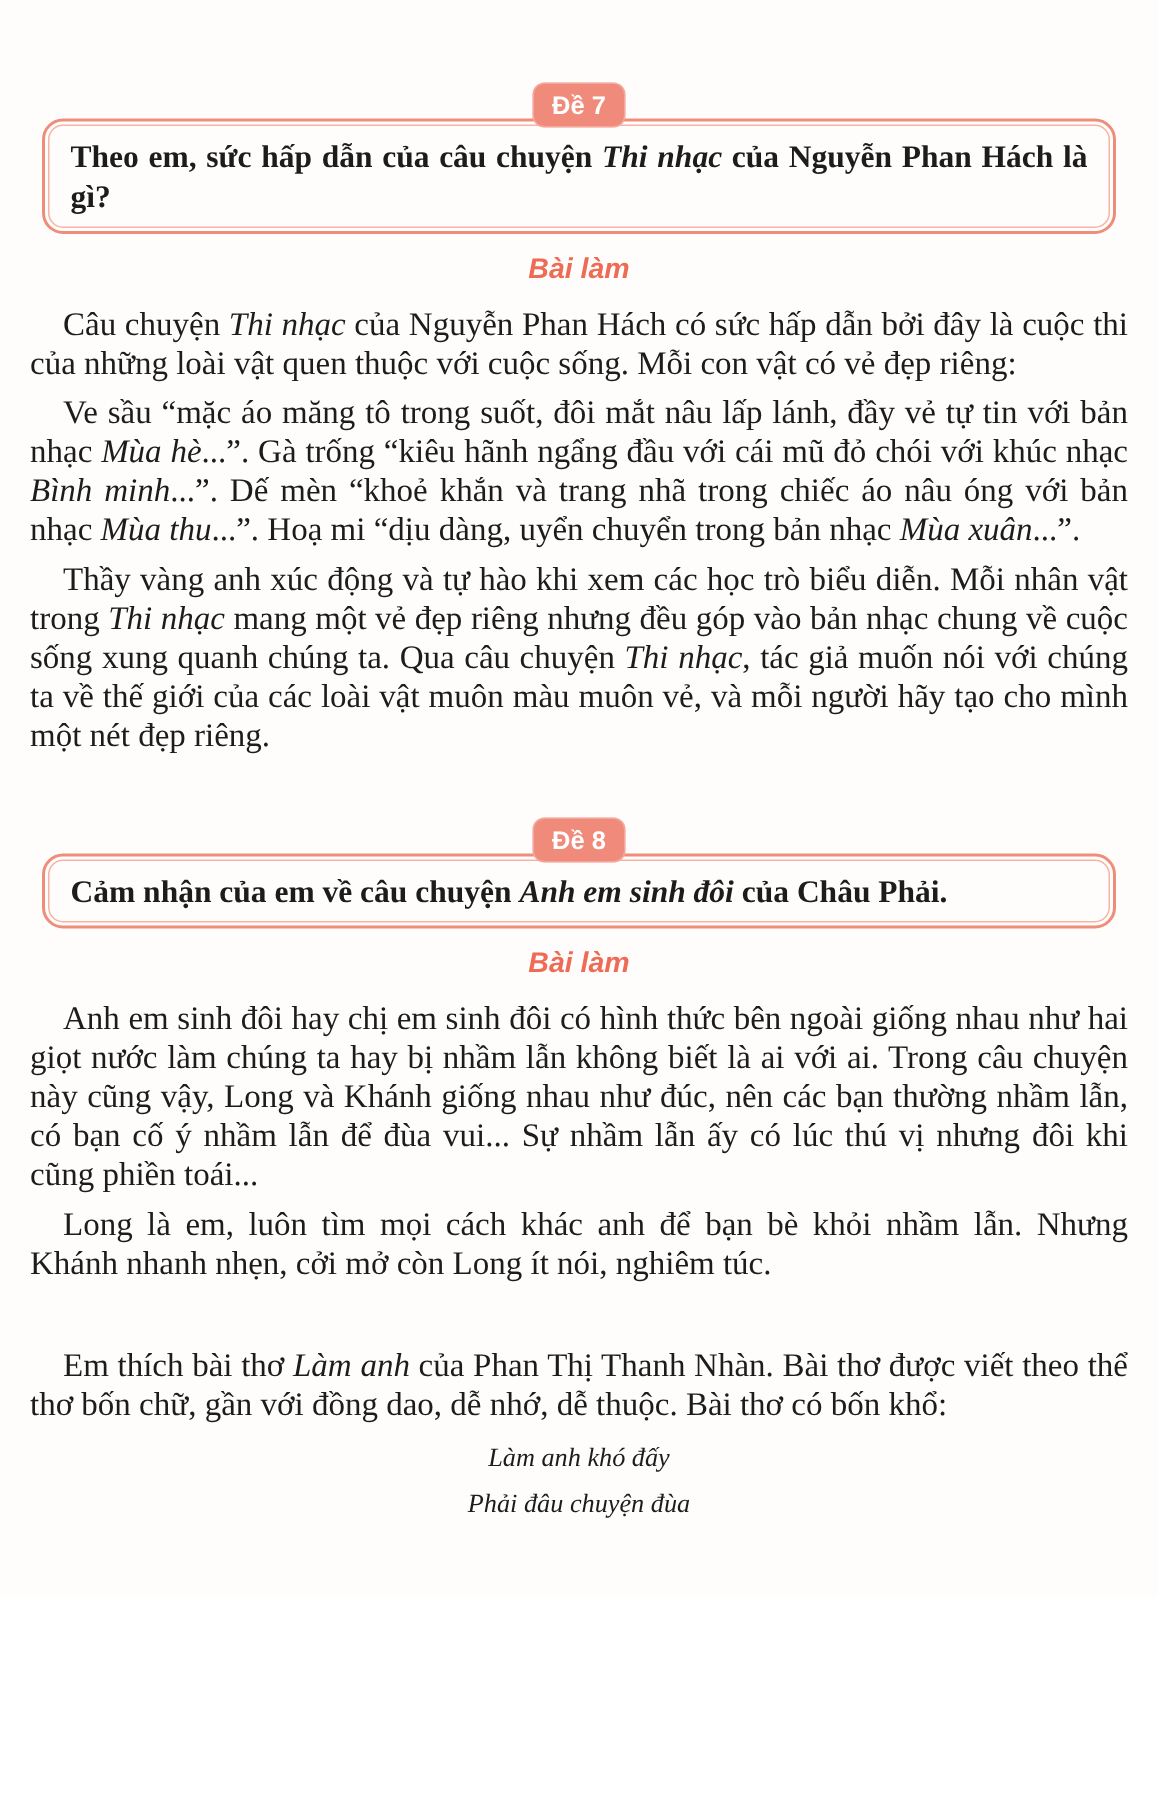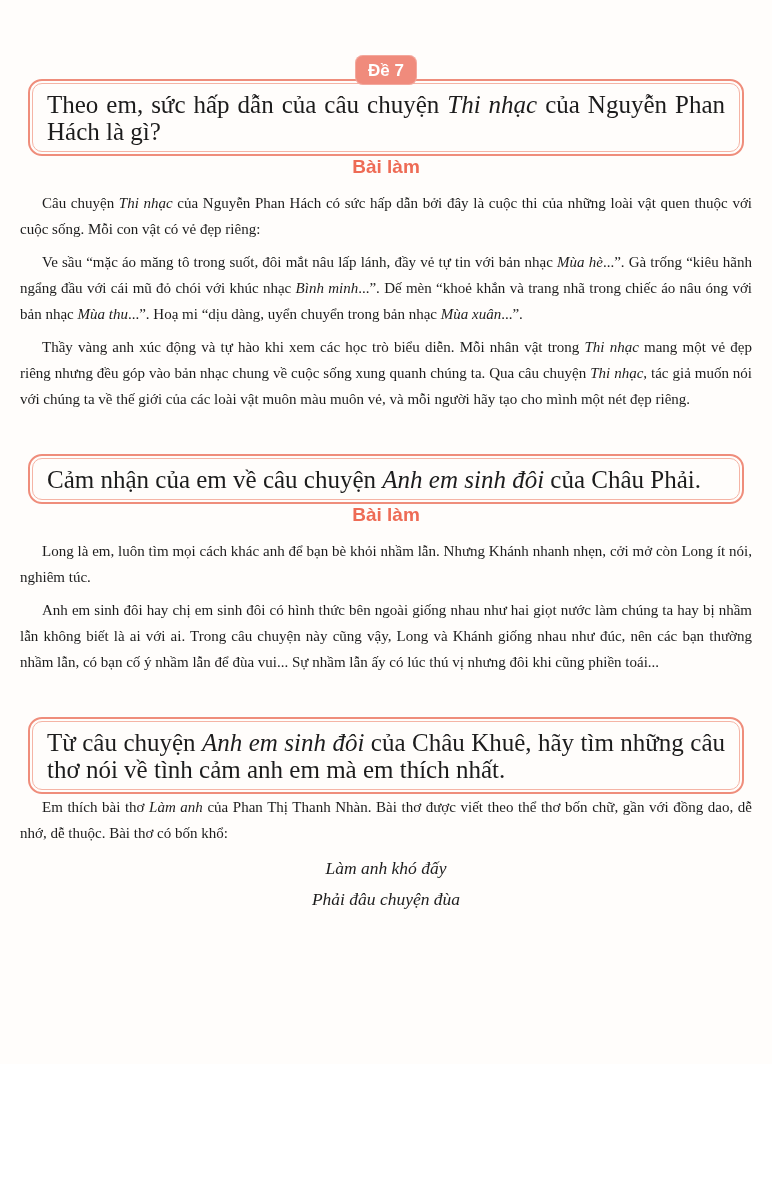--- a/index.html
+++ b/index.html
@@ -39,37 +39,38 @@
     border:2px solid var(--box_border);
     border-radius:14px;
     padding:2px;
     background:#fffdfb;
     position:relative;z-index:1;
   }
   .qbox-inner{
     border:1px solid var(--box_border_inner);
     border-radius:10px;
     padding:7px 14px 6px;
-    font-weight:normal;
-    font-size:25px;line-height:27px;
+    font-weight:bold;
+    font-size:21px;line-height:27px;
     text-align:justify;
   }
   .ans-heading{
     text-align:center;
     color:var(--accent);
     font-family:"Liberation Sans","DejaVu Sans",sans-serif;
     font-weight:bold;
     font-size:19px;line-height:22px;
-    margin:0 0 12px;
+    margin:13px 0 12px;
+    font-style:italic;
   }
   .para{
     margin:0 20px 7px;
     text-indent:22px;
     text-align:justify;
-    font-size:15px;line-height:26px;
+    font-size:22px;line-height:26px;
   }
   .poem{margin-top:5px;}
   .poem-line{
     text-align:center;
     font-style:italic;
     font-size:17.5px;line-height:31px;
   }
   .page-number{
     position:absolute;left:-3px;top:1138px;
     width:66px;height:52px;
@@ -94,32 +95,32 @@
       <div class="qbox">
         <div class="qbox-inner"><span>Theo em, sức hấp dẫn của câu chuyện </span><i>Thi nhạc</i><span> của Nguyễn Phan Hách là gì?</span></div>
       </div>
       <div class="ans-heading">Bài làm</div>
       <p class="para"><span>Câu chuyện </span><i>Thi nhạc</i><span> của Nguyễn Phan Hách có sức hấp dẫn bởi đây là cuộc thi của những loài vật quen thuộc với cuộc sống. Mỗi con vật có vẻ đẹp riêng:</span></p>
       <p class="para"><span>Ve sầu “mặc áo măng tô trong suốt, đôi mắt nâu lấp lánh, đầy vẻ tự tin với bản nhạc </span><i>Mùa hè</i><span>...”. Gà trống “kiêu hãnh ngẩng đầu với cái mũ đỏ chói với khúc nhạc </span><i>Bình minh</i><span>...”. Dế mèn “khoẻ khắn và trang nhã trong chiếc áo nâu óng với bản nhạc </span><i>Mùa thu</i><span>...”. Hoạ mi “dịu dàng, uyển chuyển trong bản nhạc </span><i>Mùa xuân</i><span>...”.</span></p>
       <p class="para"><span>Thầy vàng anh xúc động và tự hào khi xem các học trò biểu diễn. Mỗi nhân vật trong </span><i>Thi nhạc</i><span> mang một vẻ đẹp riêng nhưng đều góp vào bản nhạc chung về cuộc sống xung quanh chúng ta. Qua câu chuyện </span><i>Thi nhạc</i><span>, tác giả muốn nói với chúng ta về thế giới của các loài vật muôn màu muôn vẻ, và mỗi người hãy tạo cho mình một nét đẹp riêng.</span></p>
     </div>
 
     <div class="section">
+      <div class="badge-row">
+        <span class="badge">Đề 8</span>
+      </div>
       <div class="qbox">
         <div class="qbox-inner"><span>Cảm nhận của em về câu chuyện </span><i>Anh em sinh đôi</i><span> của Châu Phải.</span></div>
       </div>
       <div class="ans-heading">Bài làm</div>
+      <p class="para"><span>Anh em sinh đôi hay chị em sinh đôi có hình thức bên ngoài giống nhau như hai giọt nước làm chúng ta hay bị nhầm lẫn không biết là ai với ai. Trong câu chuyện này cũng vậy, Long và Khánh giống nhau như đúc, nên các bạn thường nhầm lẫn, có bạn cố ý nhầm lẫn để đùa vui... Sự nhầm lẫn ấy có lúc thú vị nhưng đôi khi cũng phiền toái...</span></p>
       <p class="para"><span>Long là em, luôn tìm mọi cách khác anh để bạn bè khỏi nhầm lẫn. Nhưng Khánh nhanh nhẹn, cởi mở còn Long ít nói, nghiêm túc.</span></p>
-      <p class="para"><span>Anh em sinh đôi hay chị em sinh đôi có hình thức bên ngoài giống nhau như hai giọt nước làm chúng ta hay bị nhầm lẫn không biết là ai với ai. Trong câu chuyện này cũng vậy, Long và Khánh giống nhau như đúc, nên các bạn thường nhầm lẫn, có bạn cố ý nhầm lẫn để đùa vui... Sự nhầm lẫn ấy có lúc thú vị nhưng đôi khi cũng phiền toái...</span></p>
     </div>
 
     <div class="section">
-      <div class="qbox">
-        <div class="qbox-inner"><span>Từ câu chuyện </span><i>Anh em sinh đôi</i><span> của Châu Khuê, hãy tìm những câu thơ nói về tình cảm anh em mà em thích nhất.</span></div>
-      </div>
       <p class="para"><span>Em thích bài thơ </span><i>Làm anh</i><span> của Phan Thị Thanh Nhàn. Bài thơ được viết theo thể thơ bốn chữ, gần với đồng dao, dễ nhớ, dễ thuộc. Bài thơ có bốn khổ:</span></p>
       <div class="poem">
         <div class="poem-line">Làm anh khó đấy</div>
         <div class="poem-line">Phải đâu chuyện đùa</div>
       </div>
     </div>
 
   </div>
 
   <div class="page-number">

